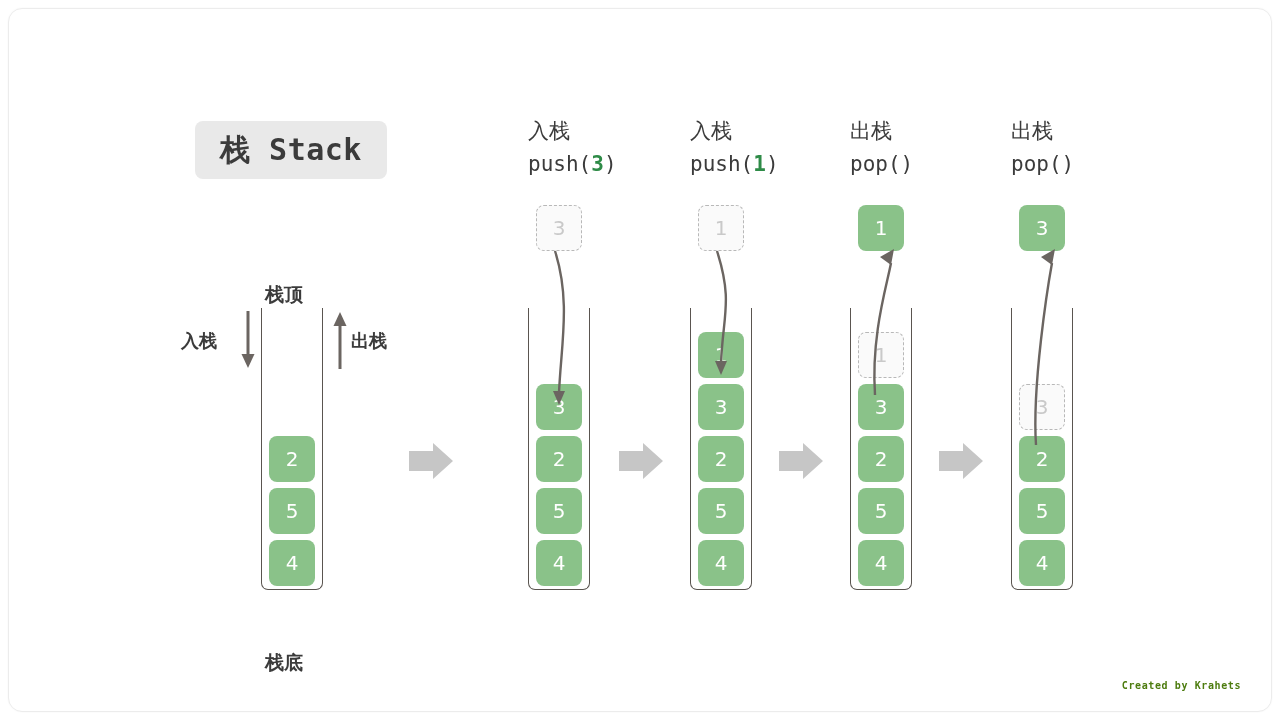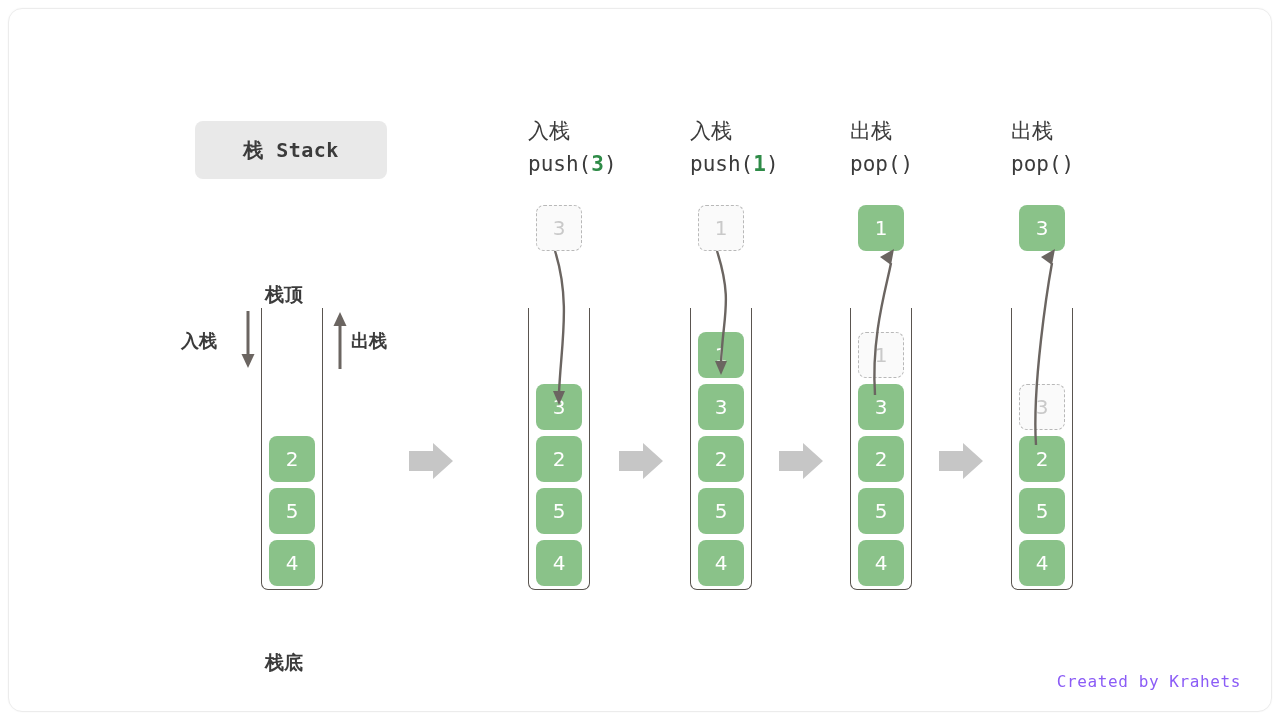--- a/index.html
+++ b/index.html
@@ -37,21 +37,21 @@
     left: 186px;
     top: 112px;
     width: 192px;
     height: 58px;
     background: #e9e9e9;
     border-radius: 8px;
     display: flex;
     align-items: center;
     justify-content: center;
     font-family: "DejaVu Sans Mono", "Liberation Mono", monospace;
-    font-size: 20px;
+    font-size: 30px;
     font-weight: 700;
     color: #3b3b3b;
     letter-spacing: 0.5px;
     text-align: center;
   }
 
   
   .cap-label {
     font-family: "DejaVu Sans", "Liberation Sans", sans-serif;
     font-size: 19px;
@@ -133,23 +133,24 @@
   .col-head .arg { color: #2e8b47; font-weight: 700; }
 
   
   .step-arrow { position: absolute; width: 46px; height: 40px; }
 
   
   #watermark {
     right: 30px;
     bottom: 20px;
     font-family: "DejaVu Sans Mono", "Liberation Mono", monospace;
-    font-size: 16px;
-    color: #8b5cf6;
+    font-size: 10px;
+    color: #4d7c0f;
     letter-spacing: 0.6px;
+    font-weight: bold;
   }
 
   svg { overflow: visible; }
 </style>
 </head>
 <body>
 
 <div id="canvas">
 
   <div class="abs" id="title-chip">栈 Stack</div>

